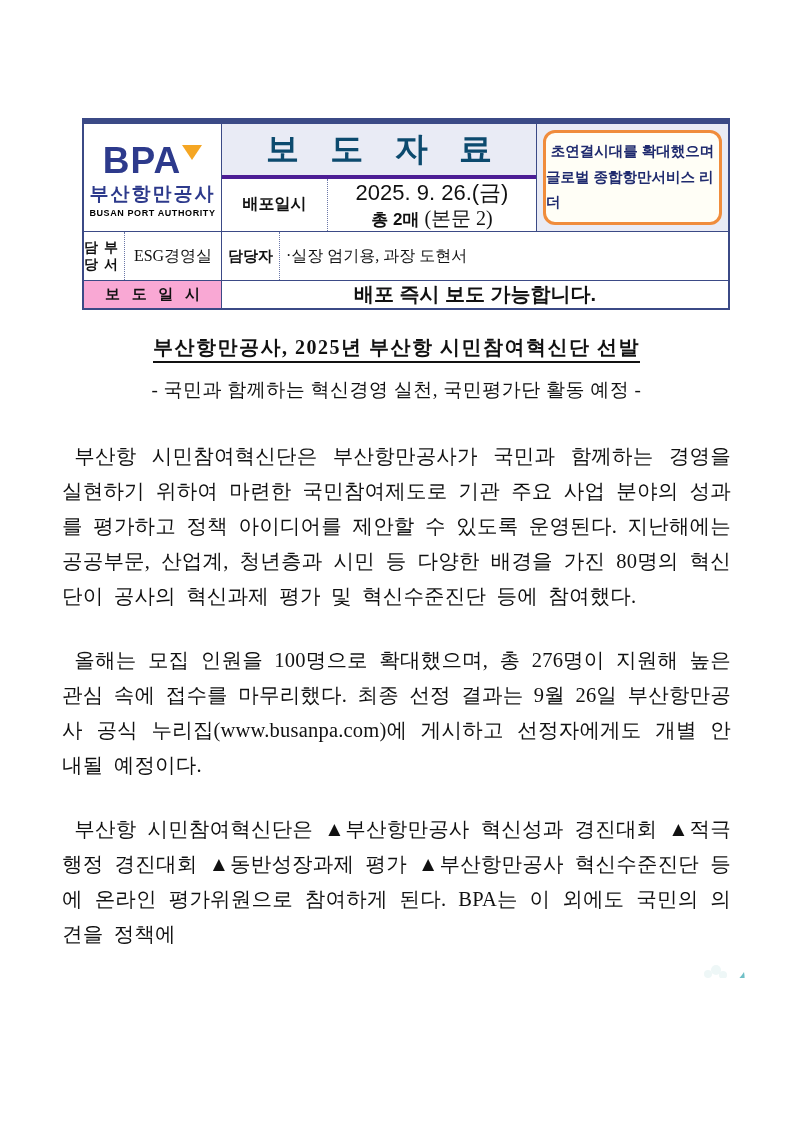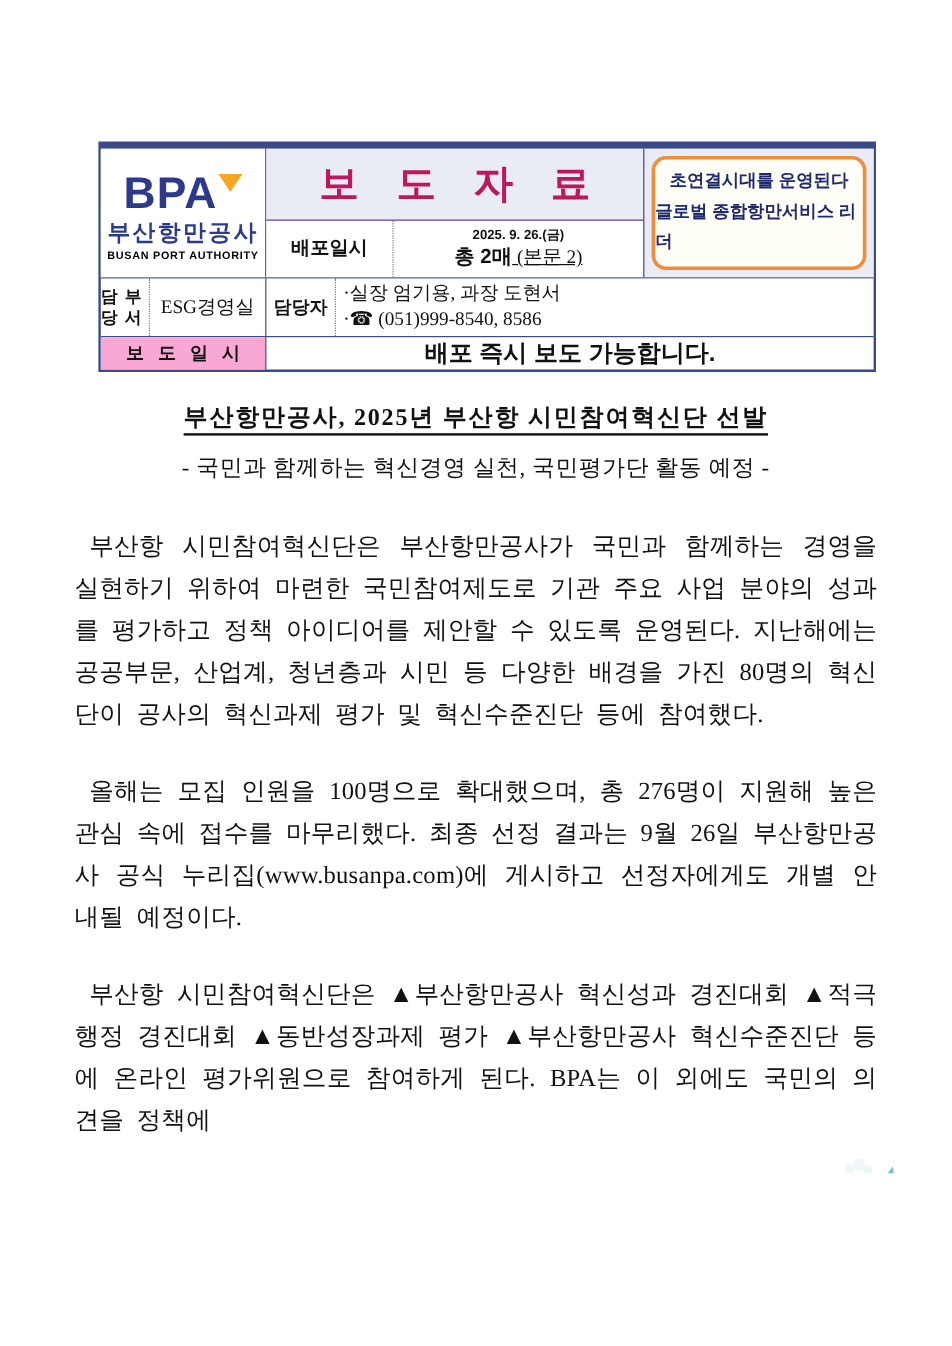--- a/index.html
+++ b/index.html
@@ -40,33 +40,33 @@
     font-size:19px;color:#2d3a8c;letter-spacing:2px;margin-top:2px;
   }
   .logo-en{
     font-family:"Liberation Sans",sans-serif;font-weight:bold;
     font-size:9px;color:#000;letter-spacing:0.6px;margin-top:1px;
   }
 
   .mid-col{width:314px;display:flex;flex-direction:column;border-left:1px solid #3b4a86;}
   .doc-type-cell{
     height:60px;background:#e9ebf5;
-    font-size:33px;color:#be185d;font-weight:600;
+    font-size:33px;color:#0c4a6e;font-weight:600;
     letter-spacing:0.35em;text-indent:0.35em;
-    border-bottom:1px solid #4c1d95;
+    border-bottom:4px solid #4c1d95;
   }
   .release-row{flex:1;display:flex;background:#fff;}
   .release-label{
     width:105px;font-family:"Liberation Sans",sans-serif;
     font-weight:bold;font-size:16px;
   }
   .release-val{flex:1;flex-direction:column;border-left:1px dotted #6b77a8;line-height:1.25;}
-  .release-date{font-weight:bold;font-size:11px;font-family:"Liberation Sans",sans-serif;}
+  .release-date{font-weight:normal;font-size:22px;font-family:"Liberation Sans",sans-serif;}
   .release-copies b{font-weight:bold;font-size:17px;font-family:"Liberation Sans",sans-serif;}
-  .release-copies span{font-size:16px;text-decoration:underline;}
+  .release-copies span{font-size:20px;}
 
   .slogan-cell{flex:1;border-left:1px solid #3b4a86;background:#e9ebf5;padding:6px;}
   .slogan-box{
     width:100%;height:100%;box-sizing:border-box;
     border:3px solid #f08c3c;border-radius:12px;background:#fffef6;
     display:flex;flex-direction:column;align-items:center;justify-content:center;
     font-family:"Liberation Sans",sans-serif;font-weight:bold;
     font-size:14.5px;color:#1f2a6e;line-height:1.75;
   }
 
@@ -133,36 +133,35 @@
           <div class="cell release-val">
             <div class="release-date">2025. 9. 26.(금)</div>
             <div class="release-copies">
               <b>총 2매</b><span> (본문 2)</span>
             </div>
           </div>
         </div>
       </div>
       <div class="cell slogan-cell">
         <div class="slogan-box">
-          <div>초연결시대를 운영된다</div>
+          <div>초연결시대를 확대했으며</div>
           <div>글로벌 종합항만서비스 리더</div>
         </div>
       </div>
     </div>
 
     <div class="row rowB">
       <div class="cell dept-label">
         <div>담당</div>
         <div>부서</div>
       </div>
       <div class="cell dept-val">ESG경영실</div>
       <div class="cell contact-label">담당자</div>
       <div class="cell contact-val">
         <div>·실장 엄기용, 과장 도현서</div>
-        <div>·☎ (051)999-8540, 8586</div>
       </div>
     </div>
 
     <div class="row rowC">
       <div class="cell press-label">보 도 일 시</div>
       <div class="cell press-val">배포 즉시 보도 가능합니다.</div>
     </div>
   </div>
 
   <div class="article">

